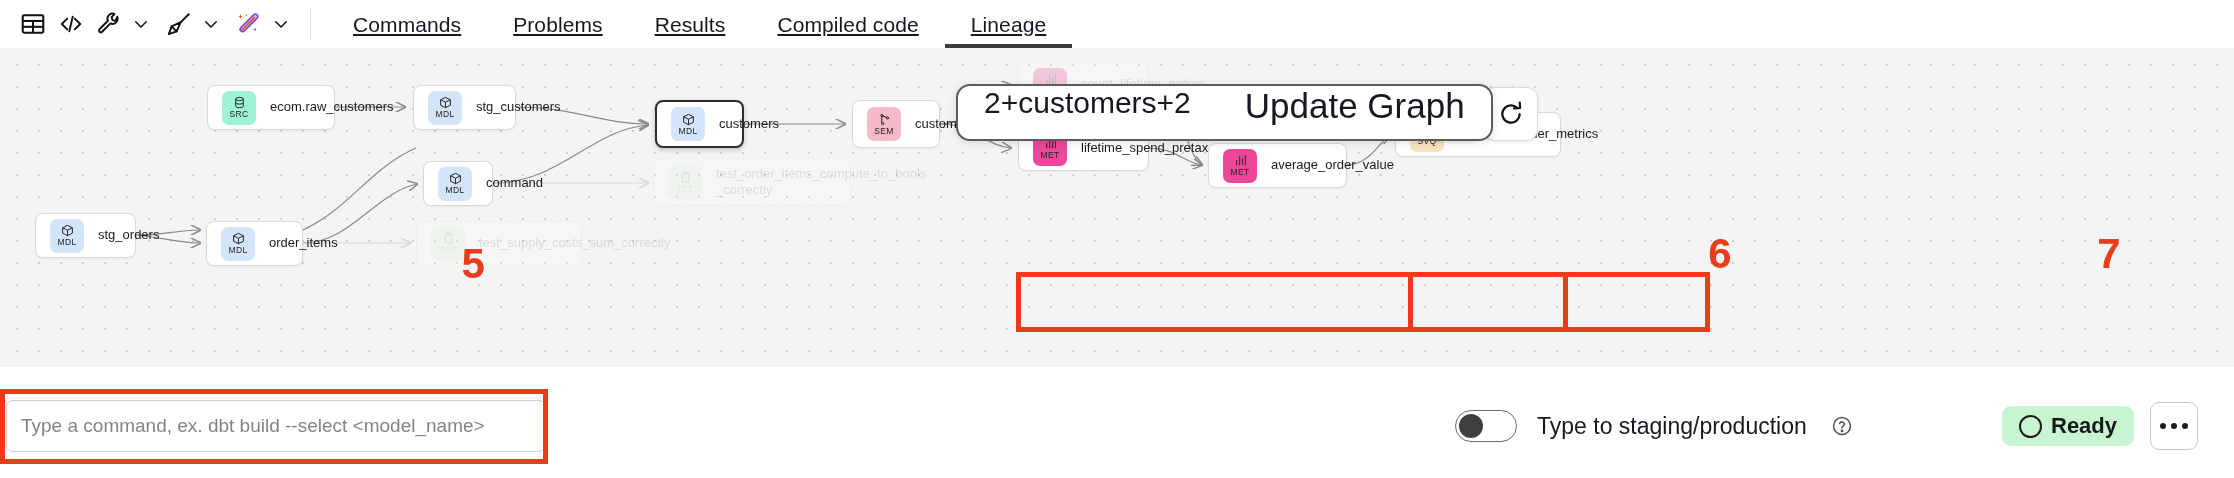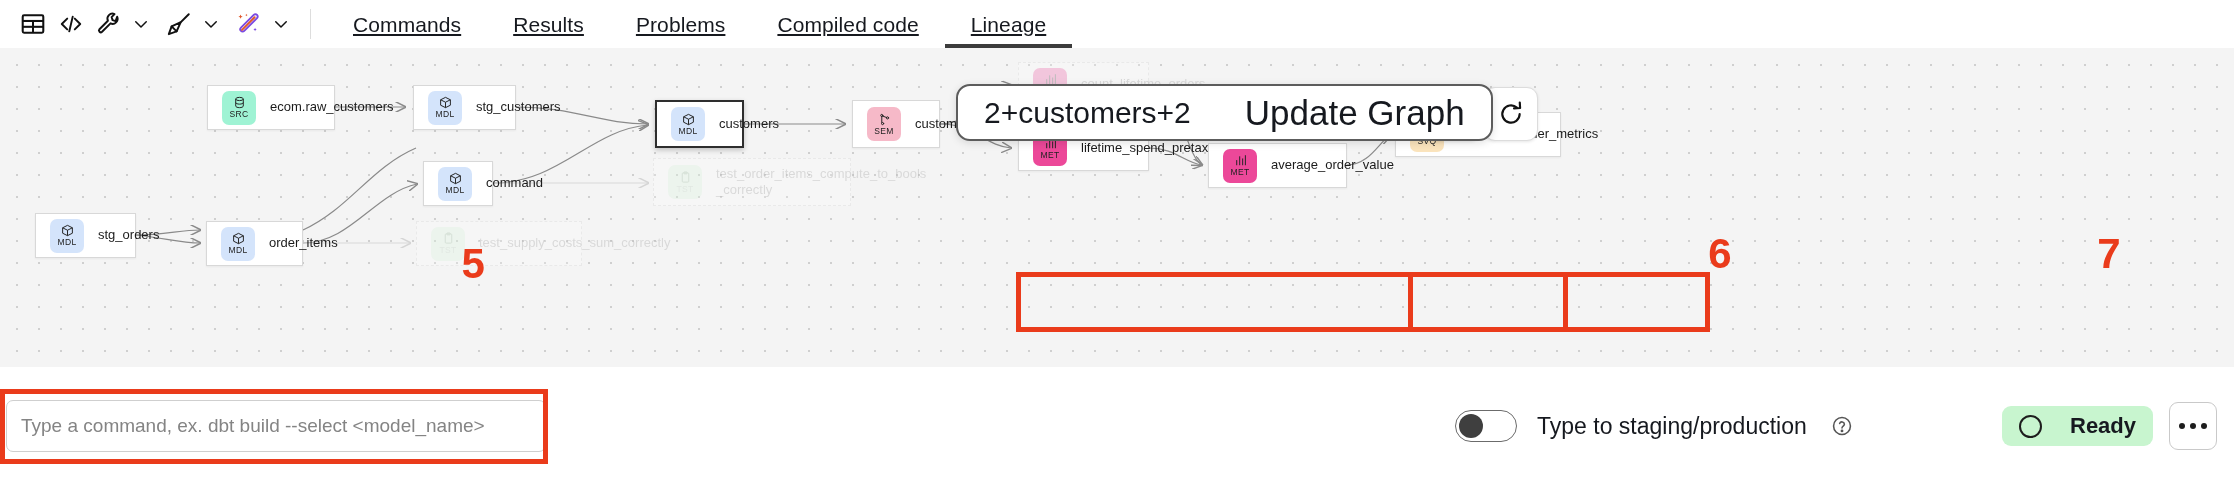--- a/index.html
+++ b/index.html
@@ -41,21 +41,21 @@
     position:absolute;left:0;top:48px;width:2234px;height:319px;
     background-color:#f4f4f4;
     background-image:radial-gradient(#cfcfcf 1px, transparent 1.1px);
     background-size:22px 22px;background-position:6px 6px;
     overflow:hidden;
   }
   .edges{position:absolute;left:0;top:0;width:2234px;height:319px;}
 
   .node{
     position:absolute;display:flex;align-items:center;
-    background:#ffffff;border:1px solid #d8d8d8;border-radius:0;
+    background:#ffffff;border:1px solid #d8d8d8;border-radius:8px;
     box-shadow:0 1px 2px rgba(0,0,0,.05);
     padding:0 14px;box-sizing:border-box;
   }
   .node.sel{border:2px solid #2e2e2e;box-shadow:0 2px 5px rgba(0,0,0,.22);}
   .node.ghost{
     background:rgba(255,255,255,.45);border:1px dashed #dcdcdc;
     box-shadow:none;opacity:.45;
   }
   .badge{
     width:34px;height:34px;border-radius:7px;flex:0 0 34px;
@@ -75,21 +75,21 @@
 
   
   .canvas-btn{
     position:absolute;width:52px;height:52px;border-radius:11px;
     background:#fff;border:1px solid #dcdcdc;box-shadow:0 1px 3px rgba(0,0,0,.10);
     display:flex;align-items:center;justify-content:center;cursor:pointer;
   }
 
   
   .overlay-bar{
-    position:absolute;display:flex;align-items:center;
+    position:absolute;display:flex;align-items:flex-start;
     background:#ffffff;border:2px solid #5c5c5c;border-radius:14px;
     box-shadow:0 2px 8px rgba(0,0,0,.12);overflow:hidden;
   }
   .overlay-expr{
     display:flex;align-items:center;justify-content:center;
     font-size:30px;color:#16191f;padding:0 26px;white-space:nowrap;
   }
   .overlay-sep{width:2px;background:#5c5c5c;}
   .overlay-btn{
     display:flex;align-items:center;justify-content:center;
@@ -122,21 +122,21 @@
   }
   .switch .knob{width:24px;height:24px;border-radius:50%;background:#3f3f3f;}
   .defer-label{font-size:23px;color:#16191f;white-space:nowrap;}
   .help-icon{margin-left:4px;cursor:pointer;display:flex;align-items:center;}
 
   .status-wrap{
     position:absolute;left:2002px;top:400px;height:52px;
     display:flex;align-items:center;gap:16px;
   }
   .ready-pill{
-    display:flex;align-items:center;gap:28px;height:40px;
+    display:flex;align-items:center;gap:9px;height:40px;
     background:#c8f5cf;border-radius:9px;padding:0 17px;cursor:pointer;
   }
   .ready-dot{width:19px;height:19px;border-radius:50%;border:2px solid #1d1d1d;}
   .ready-text{font-size:22px;font-weight:bold;color:#16191f;}
   .more-btn{
     width:46px;height:46px;border-radius:9px;background:#fff;border:1px solid #c9c9c9;
     display:flex;align-items:center;justify-content:center;gap:5px;cursor:pointer;
   }
   .more-btn i{width:6px;height:6px;border-radius:50%;background:#1d1d1d;display:block;}
 
@@ -209,22 +209,22 @@
         <svg width="18" height="18" viewBox="0 0 24 24" fill="none" stroke="#111" stroke-width="2" stroke-linecap="round" stroke-linejoin="round">
             <polyline points="5,9 12,16 19,9"></polyline>
           </svg>
       </div>
 
       <div class="tool-divider"></div>
     </div>
 
     <div class="tabs">
       <div class="tab">Commands</div>
+      <div class="tab">Problems</div>
       <div class="tab">Results</div>
-      <div class="tab">Problems</div>
       <div class="tab">Compiled code</div>
       <div class="tab active">Lineage</div>
     </div>
   </div>
 
   <div class="canvas">
 
     <svg class="edges" viewBox="0 0 2234 319" preserveAspectRatio="none">
       <defs>
         <marker id="ah" markerWidth="9" markerHeight="9" refX="8" refY="4.5" orient="auto">

